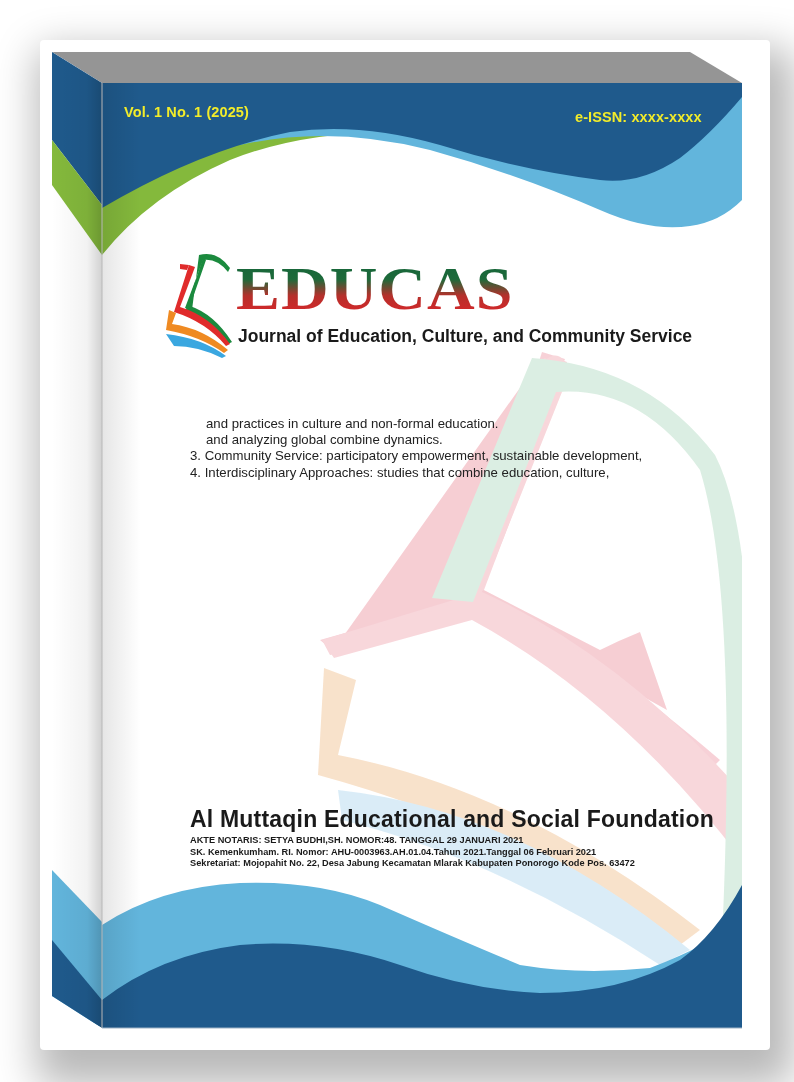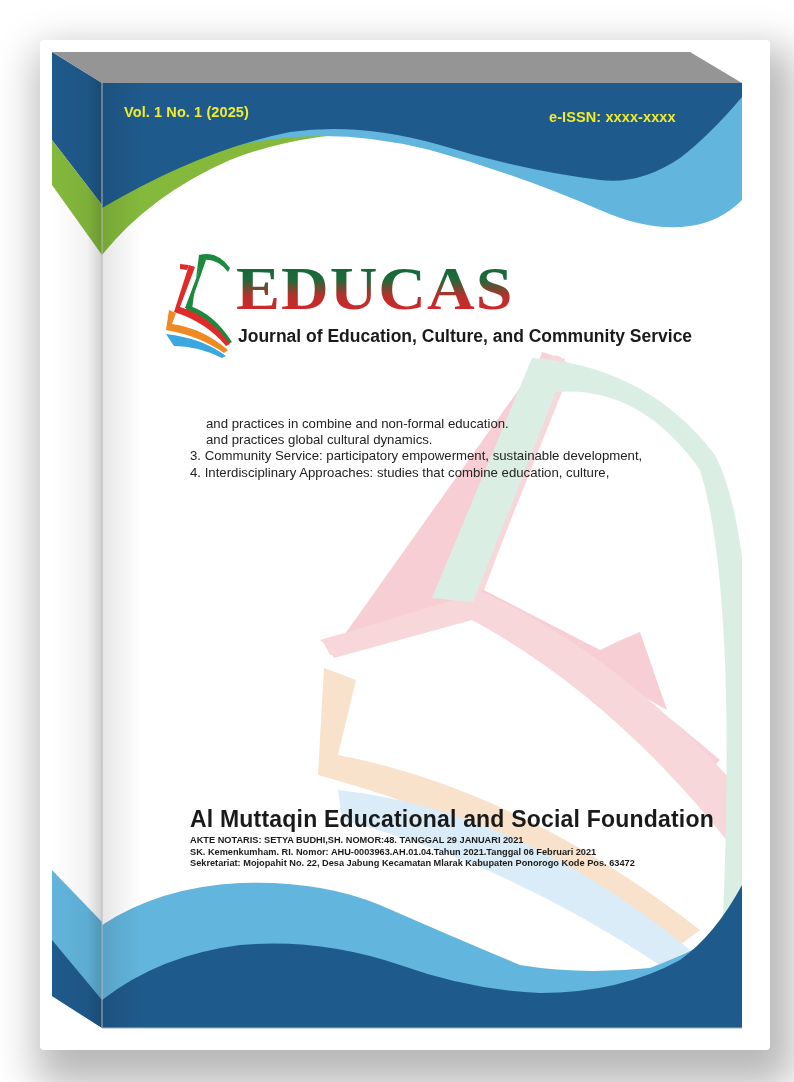--- a/index.html
+++ b/index.html
@@ -13,21 +13,21 @@
     position: absolute; left: 40px; top: 40px; width: 730px; height: 1010px;
     box-shadow: 10px 22px 40px 14px rgba(0,0,0,0.28);
     border-radius: 4px;
   }
   svg.book { position: absolute; left: 0; top: 0; }
   .txt { position: absolute; white-space: nowrap; }
   .vol, .issn {
     color: #f2ec2a; font-weight: bold; font-size: 14.5px; letter-spacing: 0.1px;
   }
   .vol { left: 124px; top: 104px; }
-  .issn { left: 549px; top: 109px; }
+  .issn { left: 575px; top: 109px; }
   .logo-title {
     left: 236px; top: 258px; font-family: "Liberation Serif", serif; font-weight: bold;
     font-size: 66px; line-height: 66px; letter-spacing: 1px;
     background: linear-gradient(180deg, #14643a 0%, #1d6a3a 35%, #b5302b 62%, #e0242a 100%);
     -webkit-background-clip: text; background-clip: text; color: transparent;
     transform: scaleY(0.92); transform-origin: left top;
   }
   .logo-sub {
     left: 238px; top: 326px; font-weight: bold; font-size: 17.5px; color: #1a1a1a;
   }
@@ -132,22 +132,22 @@
     </g>
   </svg>
 
   <div class="txt vol">Vol. 1 No. 1 (2025)</div>
   <div class="txt issn">e-ISSN: xxxx-xxxx</div>
 
   <div class="txt logo-title">EDUCAS</div>
   <div class="txt logo-sub">Journal of Education, Culture, and Community Service</div>
 
   <div class="txt scope">
-    <span class="cont">and practices in combine and non-formal education.</span>
-    <span class="cont">and practices global cultural dynamics.</span>
+    <span class="cont">and practices in culture and non-formal education.</span>
+    <span class="cont">and analyzing global combine dynamics.</span>
     <span class="item">3. Community Service: participatory empowerment, sustainable development,</span>
     <span class="item">4. Interdisciplinary Approaches: studies that combine education, culture,</span>
   </div>
 
   <div class="txt foundation">Al Muttaqin Educational and Social Foundation</div>
   <div class="txt legal">
     <span>AKTE NOTARIS: SETYA BUDHI,SH. NOMOR:48. TANGGAL 29 JANUARI 2021</span>
     <span>SK. Kemenkumham. RI. Nomor: AHU-0003963.AH.01.04.Tahun 2021.Tanggal 06 Februari 2021</span>
     <span>Sekretariat: Mojopahit No. 22, Desa Jabung Kecamatan Mlarak Kabupaten Ponorogo Kode Pos. 63472</span>
   </div>

